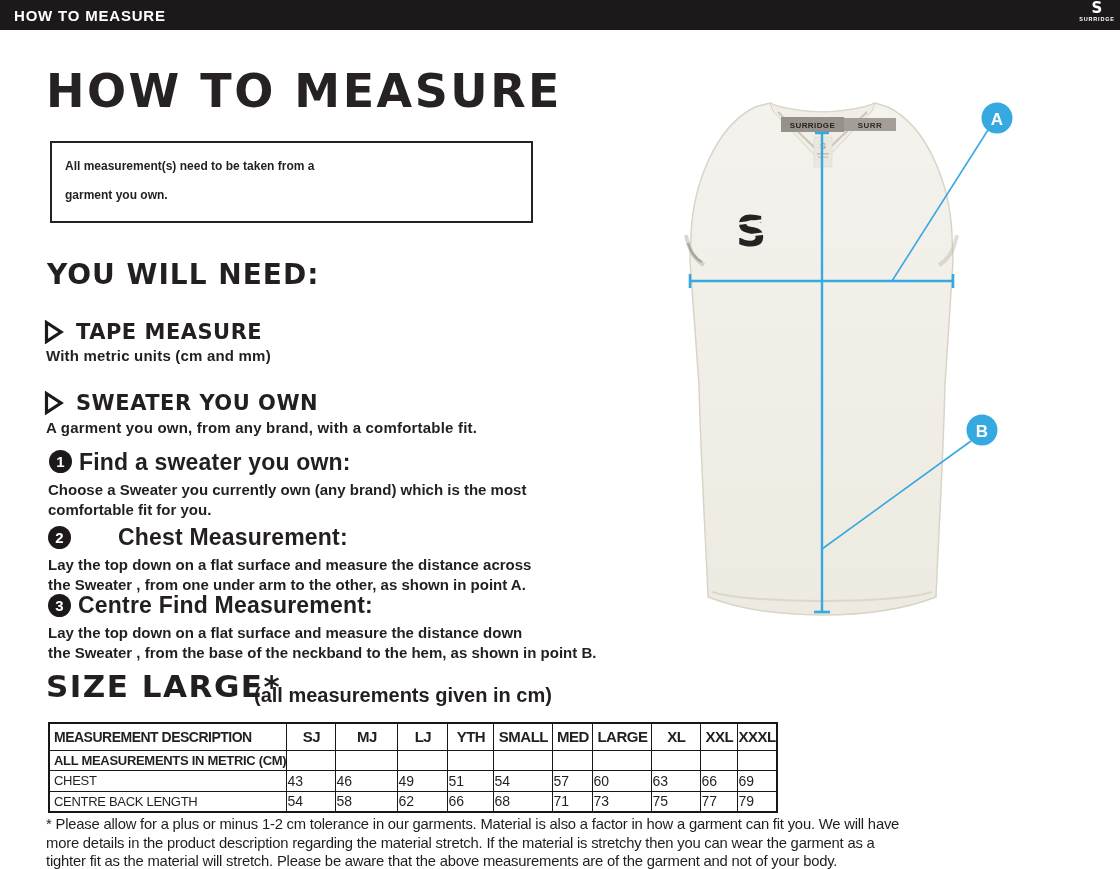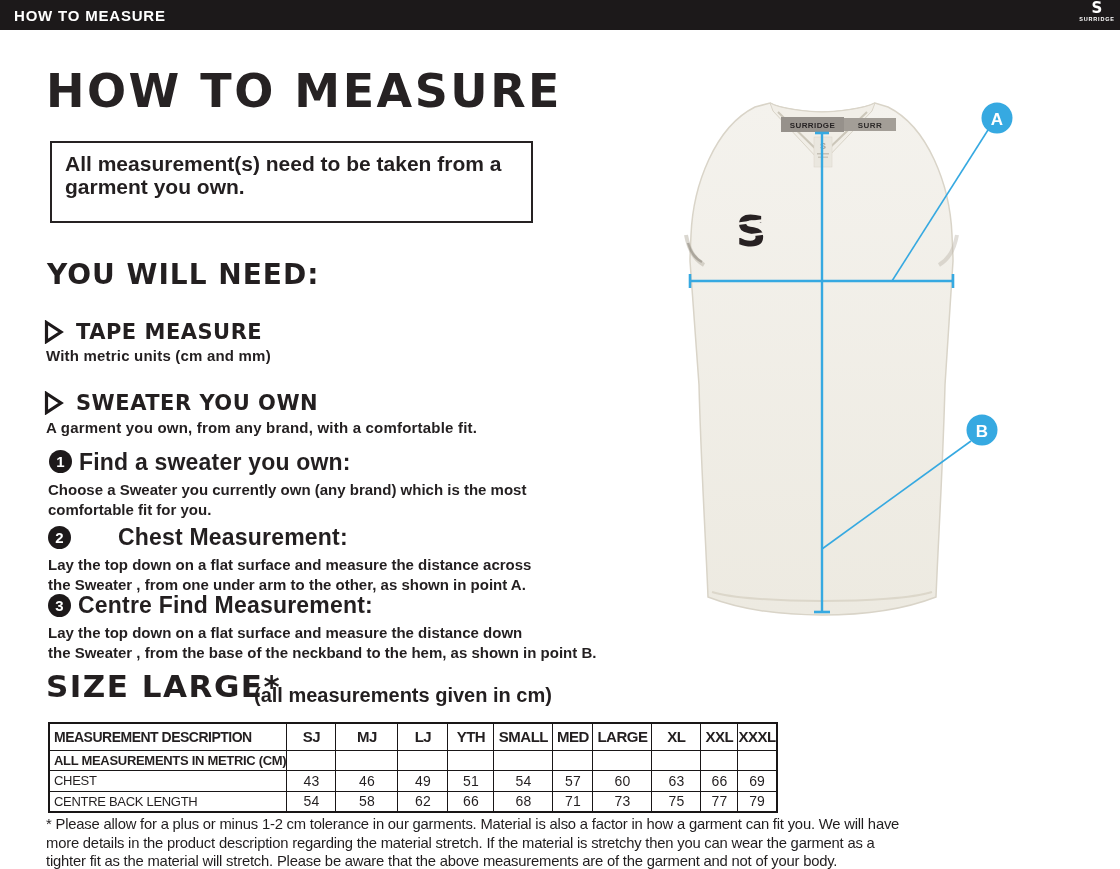--- a/index.html
+++ b/index.html
@@ -12,21 +12,21 @@
   .topbar-title{position:absolute;left:14px;top:7px;font-size:15px;font-weight:700;
     letter-spacing:.8px;color:#ffffff;}
   .brand{position:absolute;left:1076px;top:1px;width:42px;height:28px;text-align:center;color:#fff;}
   .brand-s{font-size:15px;font-weight:900;line-height:15px;font-family:"DejaVu Sans",sans-serif;}
   .brand-word{font-size:5.5px;font-weight:700;letter-spacing:.8px;line-height:6px;}
   
   .h1{position:absolute;left:46px;top:64px;font-size:46px;font-weight:800;letter-spacing:2.5px;
     color:#262223;font-family:"DejaVu Sans","Liberation Sans",sans-serif;}
   .notice{position:absolute;left:50px;top:141px;width:460px;height:60px;border:2px solid #262223;
     padding:9px 6px 9px 13px;}
-  .notice-text{font-size:21px;font-weight:700;line-height:23px;white-space:pre-line;}
+  .notice-text{font-size:12px;font-weight:700;line-height:29px;white-space:pre-line;}
   .ywn{position:absolute;left:47px;top:258px;font-size:28px;font-weight:800;letter-spacing:1px;
     font-family:"DejaVu Sans","Liberation Sans",sans-serif;}
   .item-icon{position:absolute;width:20px;height:24px;}
   .item-title{position:absolute;font-size:21px;font-weight:800;letter-spacing:.5px;
     font-family:"DejaVu Sans","Liberation Sans",sans-serif;}
   .item-desc{position:absolute;font-size:15px;font-weight:700;letter-spacing:.2px;}
   .badge{position:absolute;width:23px;height:23px;border-radius:50%;background:#1d191a;color:#fff;
     font-size:15px;font-weight:700;text-align:center;line-height:23px;}
   .step-title{position:absolute;font-size:23px;font-weight:700;letter-spacing:.2px;}
   .step-body{position:absolute;font-size:15px;font-weight:700;line-height:19.5px;white-space:pre-line;}
@@ -35,21 +35,21 @@
   .sc-sub{position:absolute;left:254px;top:684px;font-size:20px;font-weight:700;}
   
   .size-table{position:absolute;left:48px;top:722px;border-collapse:collapse;table-layout:fixed;}
   .size-table,.size-table td,.size-table th{border:1px solid #191617;}
   .size-table{border-width:2px;}
   .size-table th,.size-table td{padding:0;vertical-align:middle;overflow:hidden;white-space:nowrap;}
   .size-table .hdr{font-size:15px;font-weight:700;letter-spacing:-.5px;text-align:center;}
   .size-table .hdr-first{font-size:14px;font-weight:700;letter-spacing:-.5px;text-align:left;padding-left:4px;}
   .size-table .lbl{font-size:13px;letter-spacing:-.3px;text-align:left;padding-left:4px;}
   .size-table .lbl-b{font-weight:700;}
-  .size-table .num{font-size:14px;text-align:center;}
+  .size-table .num{font-size:14px;text-align:left;}
   .r-hdr{height:27px;} .r-metric{height:20px;} .r-data{height:21px;}
   
   .footnote{position:absolute;left:46px;top:815px;width:1060px;font-size:14.8px;font-weight:400;
     letter-spacing:-.2px;line-height:18.5px;white-space:pre-line;color:#201d1e;}
   
   .diagram{position:absolute;left:660px;top:85px;width:460px;height:580px;}
   .accent-stroke{stroke:#36a9e1;}
   .accent-fill{fill:#36a9e1;}
 </style>
 </head>

